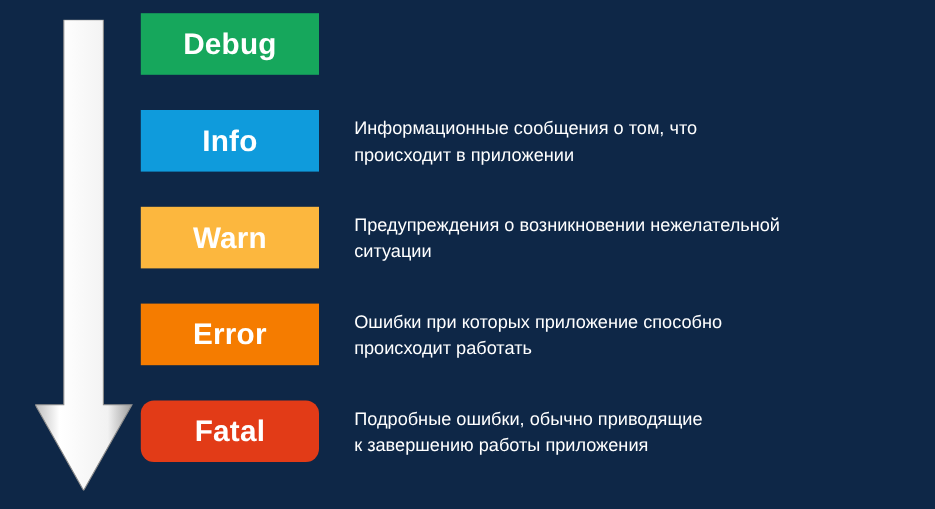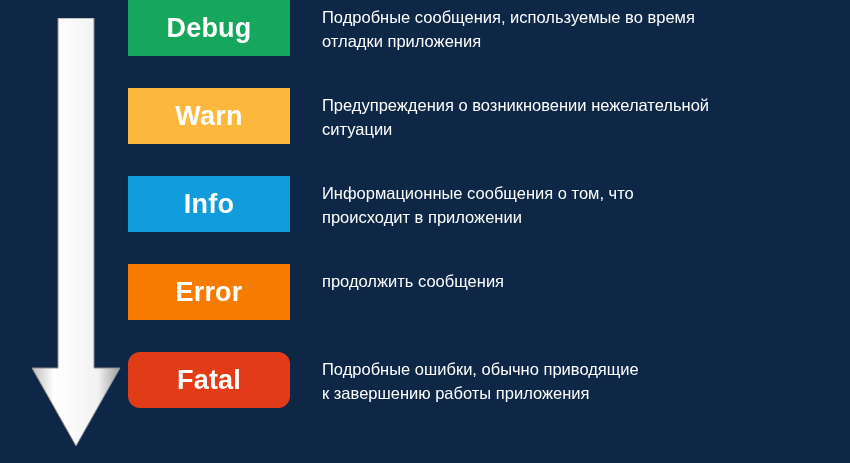--- a/index.html
+++ b/index.html
@@ -26,21 +26,21 @@
     left: 32px;
     top: 18px;
     width: 96px;
     height: 428px;
   }
 
   
   .rows {
     position: absolute;
     left: 128px;
-    top: 0;
+    top: 12px;
     width: 700px;
     height: 440px;
     display: flex;
     flex-direction: column;
     justify-content: flex-start;
   }
   .row {
     display: flex;
     align-items: flex-start;
     height: 88px;
@@ -88,52 +88,49 @@
       <polygon points="26,0 62,0 62,350 88,350 44,428 0,350 26,350" fill="url(#shaftGrad)" stroke="#8c8c8c" stroke-width="1"></polygon>
     </svg>
   </div>
 
   <div class="rows">
 
     <div class="row">
       <div class="level-badge" style="background:#16a75c;">
         <span>Debug</span>
       </div>
+    </div>
+
+    <div class="row">
+      <div class="level-badge" style="background:#0f9bdc;">
+        <span>Info</span>
+      </div>
       <div class="desc">
-        <span class="desc-line">Подробные сообщения, используемые во время</span>
-        <span class="desc-line">отладки приложения</span>
+        <span class="desc-line">Информационные сообщения о том, что</span>
+        <span class="desc-line">происходит в приложении</span>
       </div>
     </div>
 
     <div class="row">
       <div class="level-badge" style="background:#fcb73e;">
         <span>Warn</span>
       </div>
       <div class="desc">
         <span class="desc-line">Предупреждения о возникновении нежелательной</span>
         <span class="desc-line">ситуации</span>
       </div>
     </div>
 
     <div class="row">
-      <div class="level-badge" style="background:#0f9bdc;">
-        <span>Info</span>
-      </div>
-      <div class="desc">
-        <span class="desc-line">Информационные сообщения о том, что</span>
-        <span class="desc-line">происходит в приложении</span>
-      </div>
-    </div>
-
-    <div class="row">
       <div class="level-badge" style="background:#f57c00;justify-content:center;">
         <span>Error</span>
       </div>
       <div class="desc">
-        <span class="desc-line">продолжить сообщения</span>
+        <span class="desc-line">Ошибки при которых приложение способно</span>
+        <span class="desc-line">происходит работать</span>
       </div>
     </div>
 
     <div class="row">
       <div class="level-badge" style="background:#e23b17;border-radius:12px;">
         <span>Fatal</span>
       </div>
       <div class="desc">
         <span class="desc-line">Подробные ошибки, обычно приводящие</span>
         <span class="desc-line">к завершению работы приложения</span>

